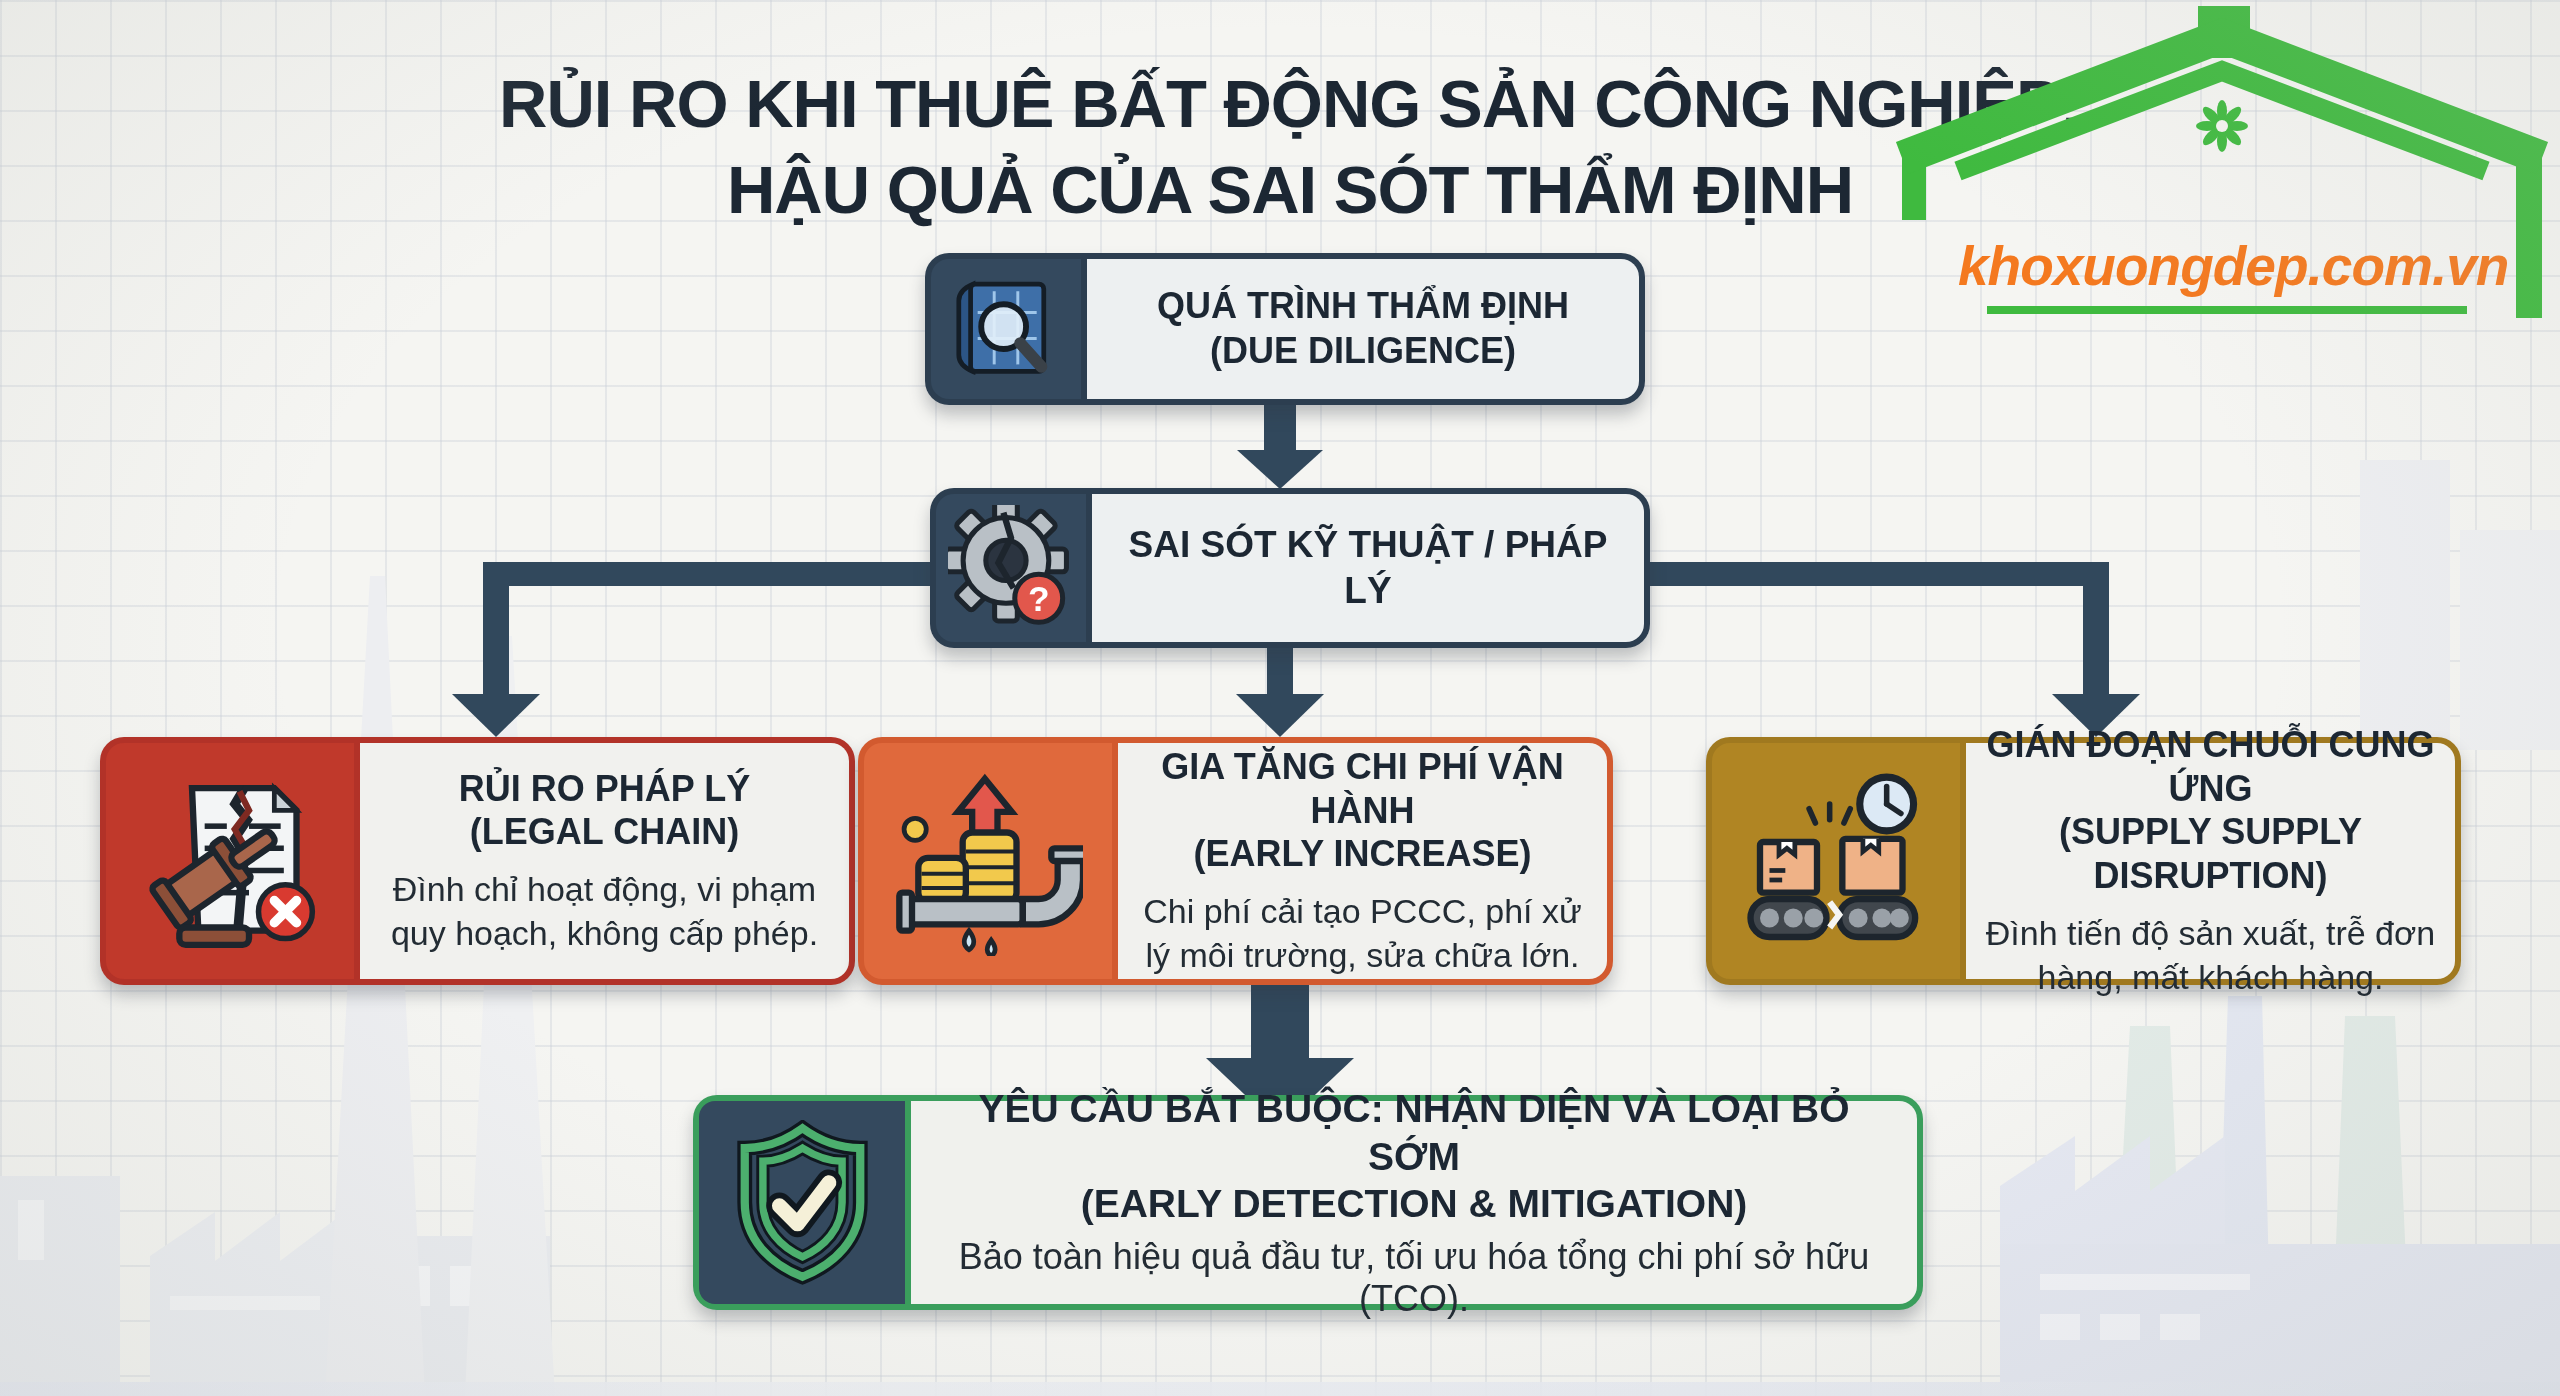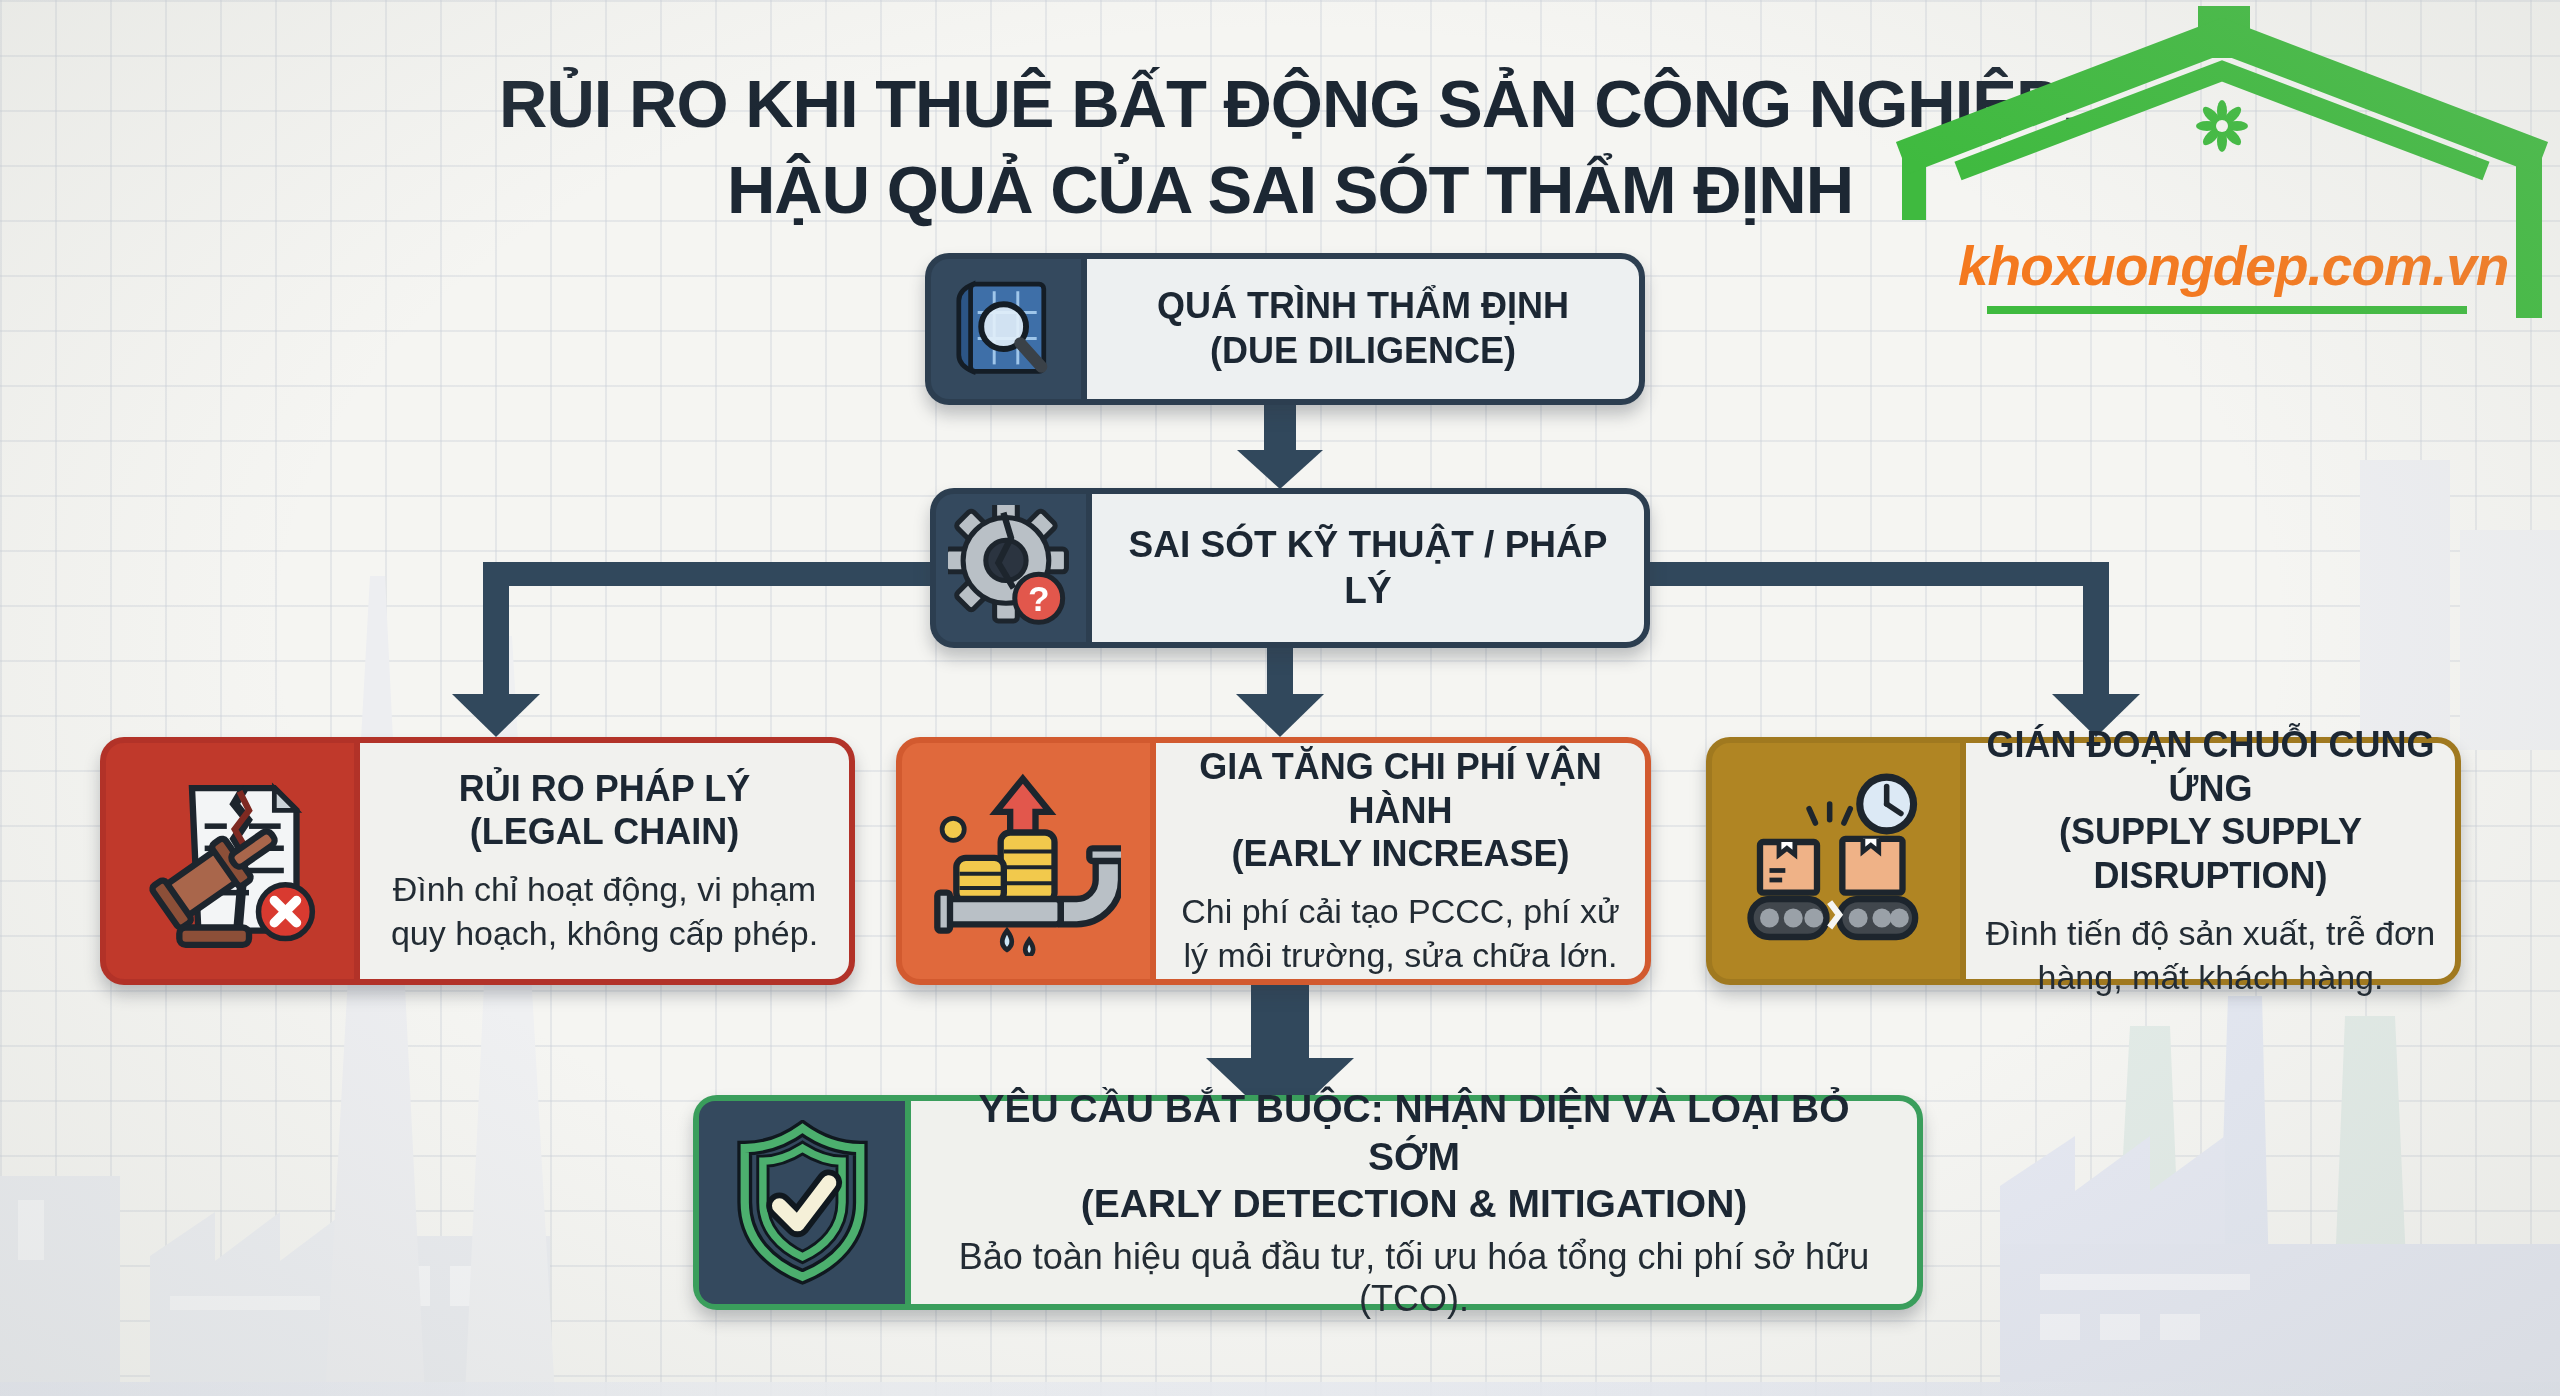--- a/index.html
+++ b/index.html
@@ -243,21 +243,21 @@
             <line x1="102" y1="85" x2="88" y2="99"></line>
         </g>
       </svg>
     </div>
     <div class="bodyc body-warm">
       <div class="t"><span>RỦI RO PHÁP LÝ</span><br><span>(LEGAL CHAIN)</span></div>
       <div class="d">Đình chỉ hoạt động, vi phạm quy hoạch, không cấp phép.</div>
     </div>
   </div>
 
-  <div class="fbox branch frame-orange" style="left:896px;top:737px;width:743px;height:236px;">
+  <div class="fbox branch frame-orange" style="left:858px;top:737px;width:743px;height:236px;">
     <div class="panel panel-orange" style="width:248px;">
       <svg width="190" height="190" viewBox="0 0 120 120">
         <path d="M58,8 l17,21 h-9 v16 h-16 v-16 h-9 z" fill="#E2574C" stroke="#1D252D" stroke-width="4"></path>
         <g fill="#F2C94C" stroke="#1D252D" stroke-width="4">
           <rect x="44" y="42" width="34" height="44" rx="6"></rect>
           <rect x="16" y="58" width="30" height="28" rx="6"></rect>
         </g>
         <g stroke="#1D252D" stroke-width="2.5">
           <line x1="46" y1="54" x2="78" y2="54"></line>
             <line x1="46" y1="64" x2="78" y2="64"></line>

